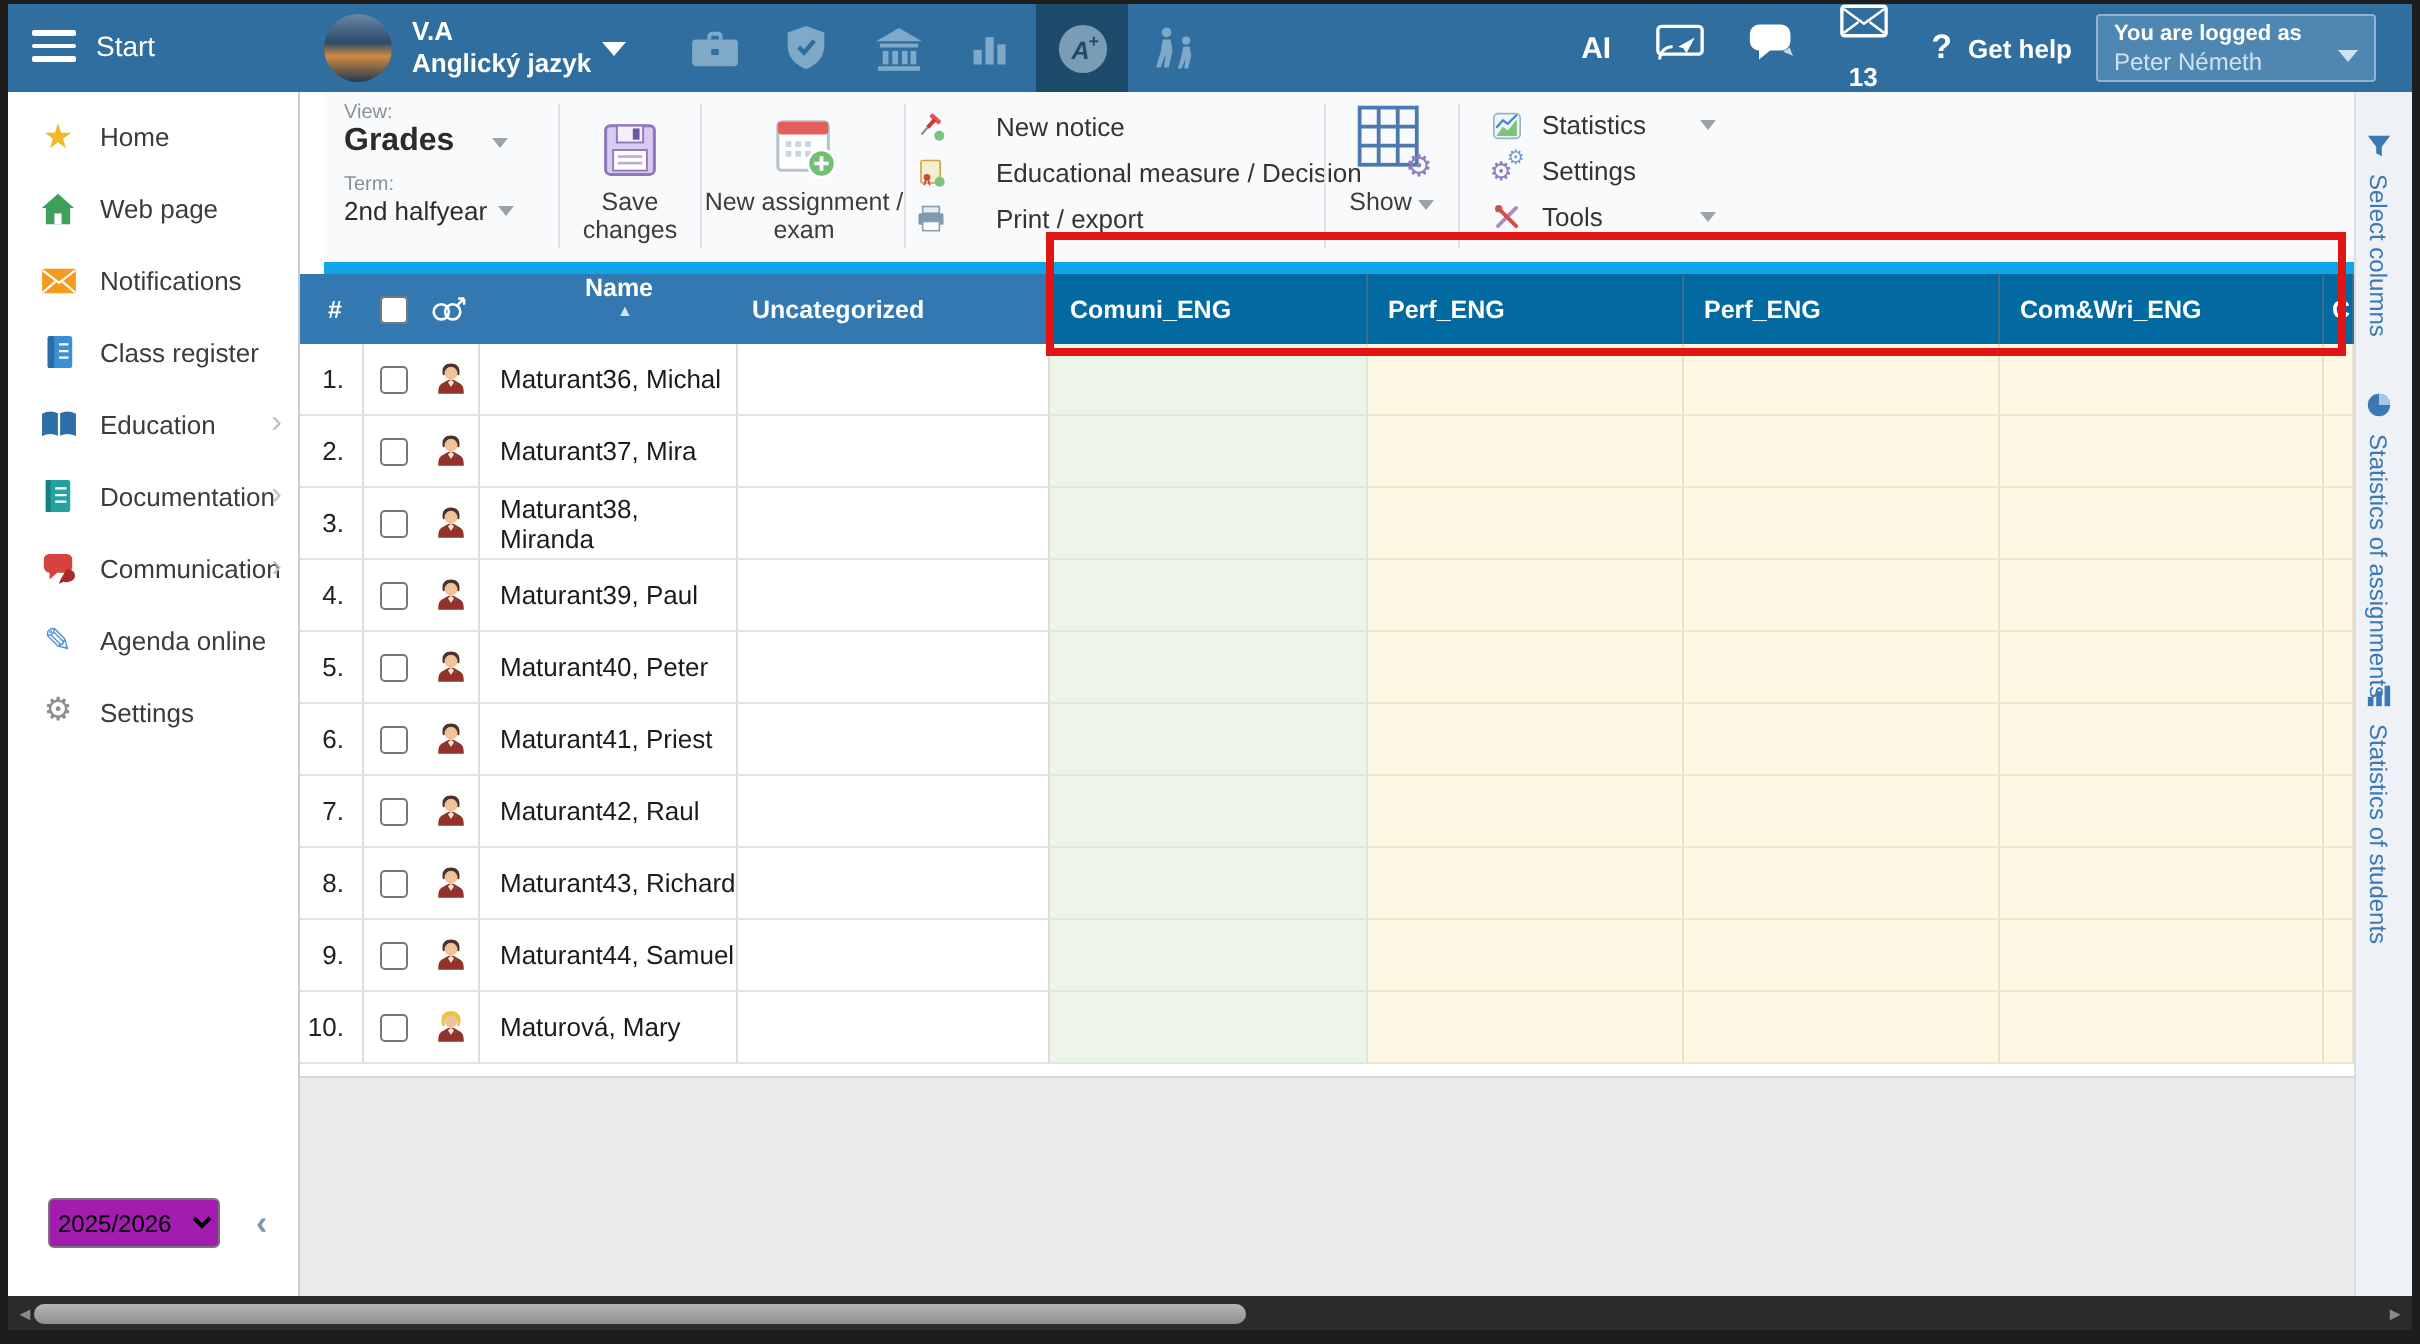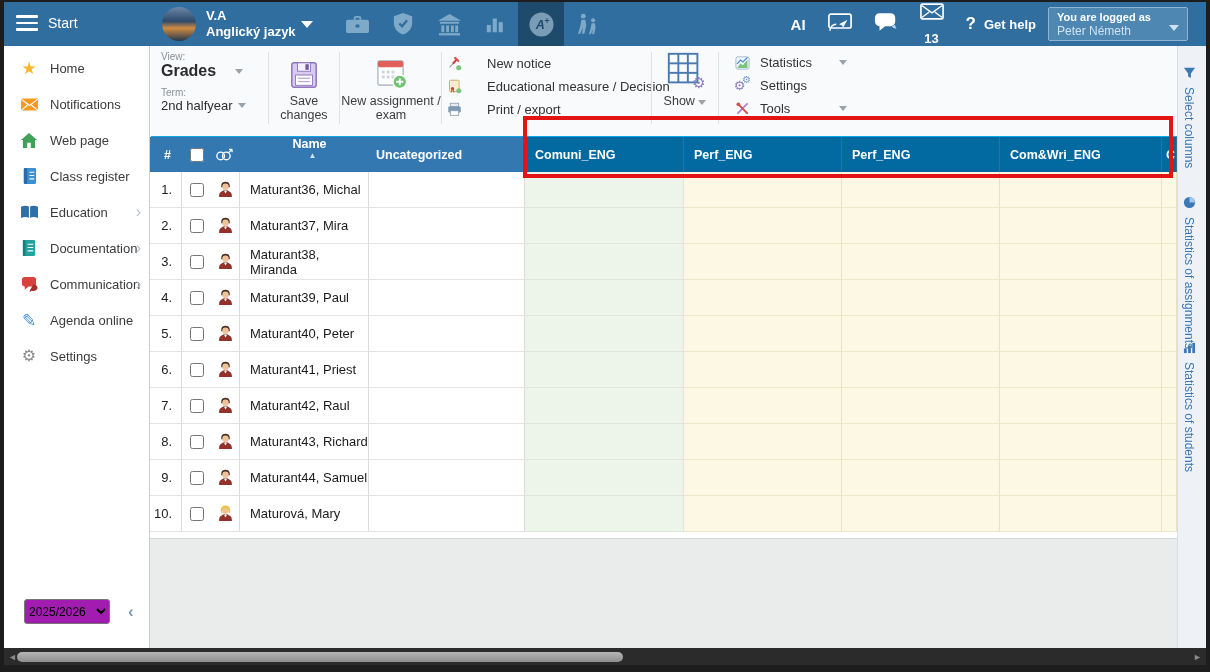--- a/index.html
+++ b/index.html
@@ -36,21 +36,21 @@
   .s-icon{width:24px;margin-left:13px;display:flex;justify-content:center;align-items:center;}
   .s-label{margin-left:9px;font-size:13px;color:#3b3b3b;}
   .chev{position:absolute;right:8px;color:#b9c2cc;font-size:16px;line-height:1;}
   .side-menu{padding-top:4px;}
   .year-wrap{position:absolute;left:0;bottom:0;width:100%;height:52px;}
   .year-select{position:absolute;left:20px;top:3px;width:86px;height:25px;font-size:12px;
       font-family:"Liberation Sans","DejaVu Sans",sans-serif;border:1px solid #777;border-radius:3px;background:#a21caf;}
   .collapse-arrow{position:absolute;left:124px;top:6px;color:#7e97ae;font-size:17px;font-weight:bold;cursor:pointer;}
   
   .main{position:absolute;left:150px;top:46px;width:1027px;height:602px;background:#fff;}
-  .toolbar{position:absolute;left:1px;top:0;width:100%;height:91px;background:#f8fafc;border-bottom:1px solid #0ea5e9;}
+  .toolbar{position:absolute;left:12px;top:0;width:100%;height:91px;background:#f8fafc;border-bottom:6px solid #0ea5e9;}
   .tsep{position:absolute;top:6px;height:72px;width:1px;background:#dfe3e7;}
   .small-lab{font-size:10px;color:#8a9096;}
   .view-group{position:absolute;left:10px;top:5px;cursor:pointer;}
   .view-val{font-size:16px;font-weight:bold;color:#2b2b2b;display:flex;align-items:center;gap:19px;}
   .term-val{font-size:13px;font-weight:normal;color:#2b2b2b;display:flex;align-items:center;gap:5px;}
   .caret{width:0;height:0;border-left:4px solid transparent;border-right:4px solid transparent;border-top:5px solid #9aa2aa;display:inline-block;}
   .tool-btn{position:absolute;top:4px;text-align:center;font-size:12.5px;color:#3c3c3c;line-height:14px;cursor:pointer;}
   .tool-btn .ic{height:40px;display:flex;align-items:flex-end;justify-content:center;margin-bottom:4px;}
   .tb-menu{position:absolute;left:295px;top:6px;}
   .tb-mitem{display:flex;align-items:center;height:23px;gap:24px;font-size:13px;color:#333;cursor:pointer;}
@@ -192,36 +192,36 @@
     <div class="side-menu" id="side-menu">
         <div class="side-item">
       <span class="s-icon">
             <span style="font-size:17px;color:#f2b82a;line-height:1">★</span>
           </span>
       <span class="s-label">Home</span>
 
     </div>
         <div class="side-item">
       <span class="s-icon">
+            <svg width="18" height="17" viewBox="0 0 20 19">
+              <path d="M10 1l9 8h-2.2v9H3.2v-9H1z" fill="#3fa05a"></path>
+              <rect x="8" y="12" width="4" height="6" fill="#fff"></rect>
+            </svg>
+          </span>
+      <span class="s-label">Web page</span>
+
+    </div>
+        <div class="side-item">
+      <span class="s-icon">
             <svg width="19" height="15" viewBox="0 0 20 16">
               <rect x="1" y="1.5" width="18" height="13" rx="1.5" fill="#f49a1c"></rect>
               <path d="M1.5 2.5L10 9l8.5-6.5M1.5 14l6.5-5.5M18.5 14L12 8.5" stroke="#fff" stroke-width="1.2" fill="none"></path>
             </svg>
           </span>
       <span class="s-label">Notifications</span>
-
-    </div>
-        <div class="side-item">
-      <span class="s-icon">
-            <svg width="18" height="17" viewBox="0 0 20 19">
-              <path d="M10 1l9 8h-2.2v9H3.2v-9H1z" fill="#3fa05a"></path>
-              <rect x="8" y="12" width="4" height="6" fill="#fff"></rect>
-            </svg>
-          </span>
-      <span class="s-label">Web page</span>
 
     </div>
         <div class="side-item">
       <span class="s-icon">
             <svg width="17" height="18" viewBox="0 0 18 19">
               <rect x="3" y="1" width="13" height="17" rx="1.5" fill="#3b8fd4"></rect>
               <rect x="3" y="1" width="3.5" height="17" rx="1" fill="#2a6ca5"></rect>
               <path d="M9 5.5h5M9 9h5M9 12.5h5" stroke="#fff" stroke-width="1.2"></path>
             </svg>
           </span>

